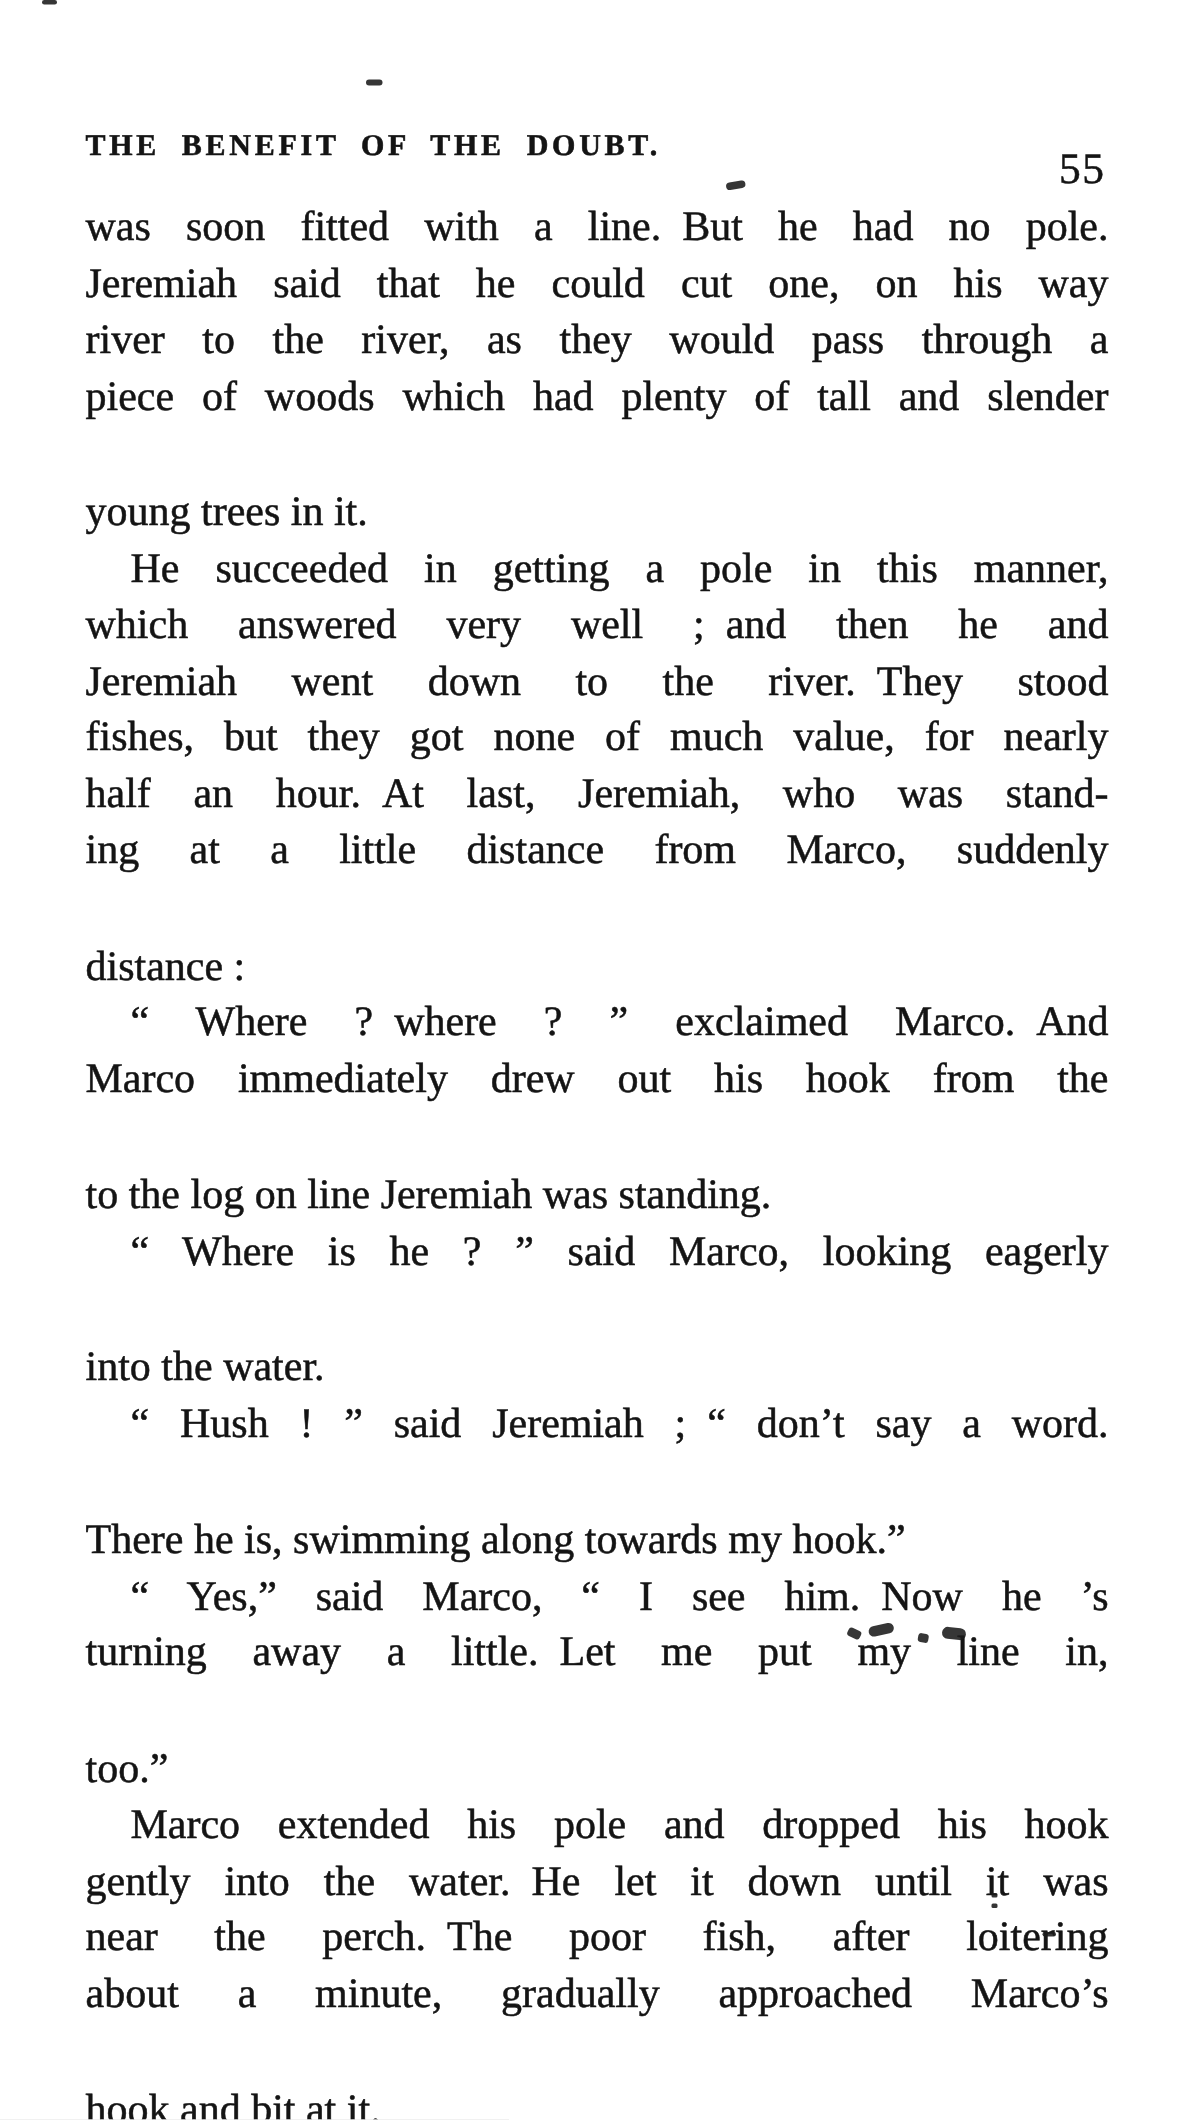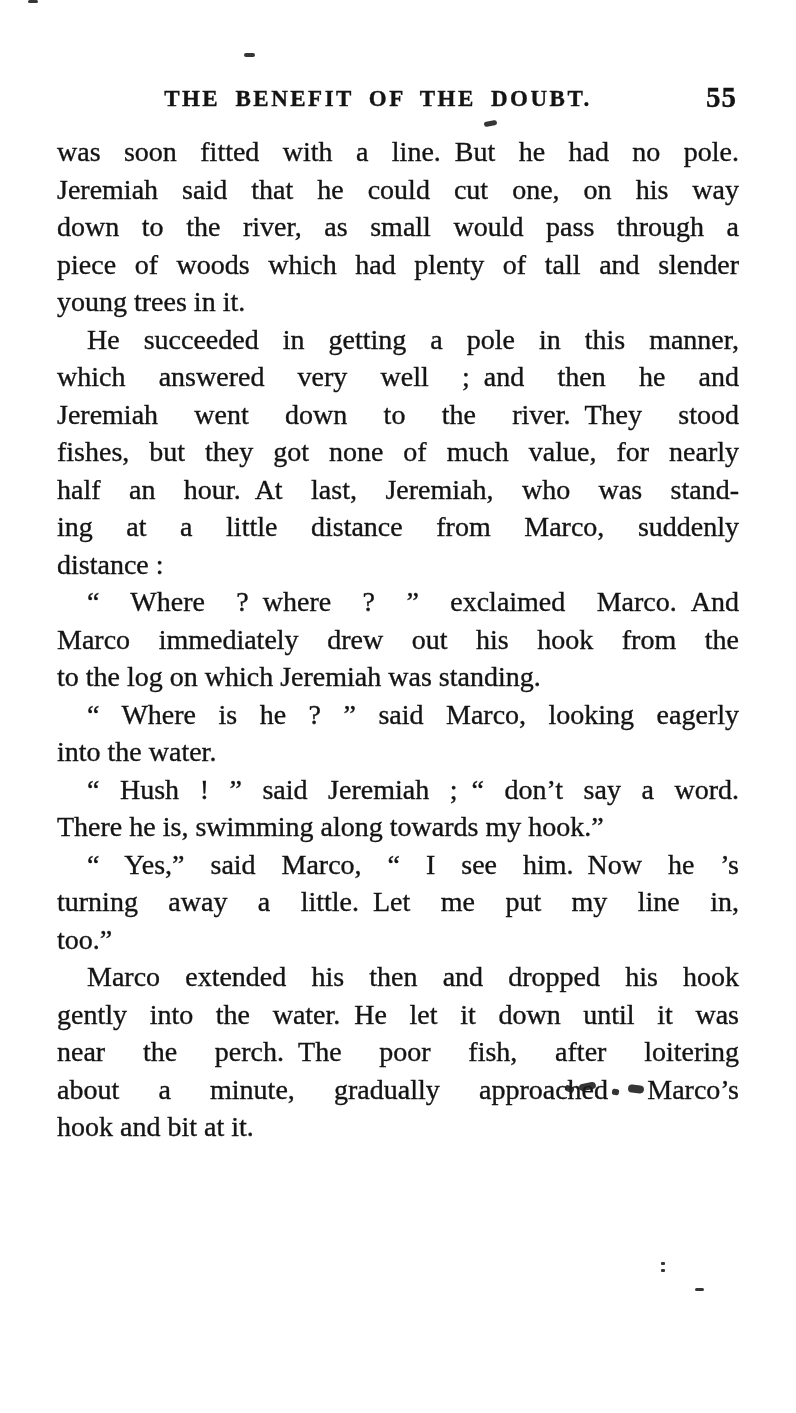--- a/index.html
+++ b/index.html
@@ -10,45 +10,45 @@
     color:#141414;
     font-family:"Liberation Serif","DejaVu Serif",serif;
     overflow:hidden;
     -webkit-text-stroke:0.35px #141414;
   }
   .running-head{
     position:absolute;top:81px;left:57px;width:682px;height:34px;
   }
   .head-title{
     position:absolute;left:0;right:40px;top:5px;
-    text-align:center;
     font-weight:bold;
-    font-size:23px;
+    font-size:20px;
     letter-spacing:2.5px;
     word-spacing:7px;
     white-space:nowrap;
   }
   .page-num{
-    position:absolute;right:2px;top:0;
-    font-weight:bold;
+    position:absolute;right:2px;top:16px;
+    font-weight:normal;
     font-size:29px;
     letter-spacing:1px;
   }
   .text-block{
     position:absolute;top:133px;left:57px;width:682px;
     font-size:28px;
     line-height:37.5px;
   }
   .paragraph{margin:0;padding:0;}
   .line{
     text-align:justify;
     text-align-last:justify;
   }
   .line-last{
     text-align-last:left;
+    margin-top:40px;
   }
   .line-indent{
     text-indent:30px;
   }
   
   .speck{
     position:absolute;
     background:#1a1a1a;
     opacity:.88;
     border-radius:2px;
@@ -70,53 +70,53 @@
 
   <div class="running-head">
     <span class="head-title">THE BENEFIT OF THE DOUBT.</span>
     <span class="page-num">55</span>
   </div>
 
   <div class="text-block" id="text-block">
       <div class="paragraph">
         <div class="line">was soon fitted with a line. But he had no pole.</div>
         <div class="line">Jeremiah said that he could cut one, on his way</div>
-        <div class="line">down to the river, as small would pass through a</div>
+        <div class="line">river to the river, as they would pass through a</div>
         <div class="line">piece of woods which had plenty of tall and slender</div>
         <div class="line line-last">young trees in it.</div>
       </div>
       <div class="paragraph">
         <div class="line line-indent">He succeeded in getting a pole in this manner,</div>
         <div class="line">which answered very well ; and then he and</div>
         <div class="line">Jeremiah went down to the river. They stood</div>
         <div class="line">fishes, but they got none of much value, for nearly</div>
         <div class="line">half an hour. At last, Jeremiah, who was stand-</div>
         <div class="line">ing at a little distance from Marco, suddenly</div>
         <div class="line line-last">distance :</div>
       </div>
       <div class="paragraph">
         <div class="line line-indent">“ Where ? where ? ” exclaimed Marco. And</div>
         <div class="line">Marco immediately drew out his hook from the</div>
-        <div class="line line-last">to the log on which Jeremiah was standing.</div>
+        <div class="line line-last">to the log on line Jeremiah was standing.</div>
       </div>
       <div class="paragraph">
         <div class="line line-indent">“ Where is he ? ” said Marco, looking eagerly</div>
         <div class="line line-last">into the water.</div>
       </div>
       <div class="paragraph">
         <div class="line line-indent">“ Hush ! ” said Jeremiah ; “ don’t say a word.</div>
         <div class="line line-last">There he is, swimming along towards my hook.”</div>
       </div>
       <div class="paragraph">
         <div class="line line-indent">“ Yes,” said Marco, “ I see him. Now he ’s</div>
         <div class="line">turning away a little. Let me put my line in,</div>
         <div class="line line-last">too.”</div>
       </div>
       <div class="paragraph">
-        <div class="line line-indent">Marco extended his then and dropped his hook</div>
+        <div class="line line-indent">Marco extended his pole and dropped his hook</div>
         <div class="line">gently into the water. He let it down until it was</div>
         <div class="line">near the perch. The poor fish, after loitering</div>
         <div class="line">about a minute, gradually approached Marco’s</div>
         <div class="line line-last">hook and bit at it.</div>
       </div>
     </div>
 
   <div class="speck speck-corner"></div>
   <div class="speck speck-headdash"></div>
   <div class="speck speck-tilde"></div>

